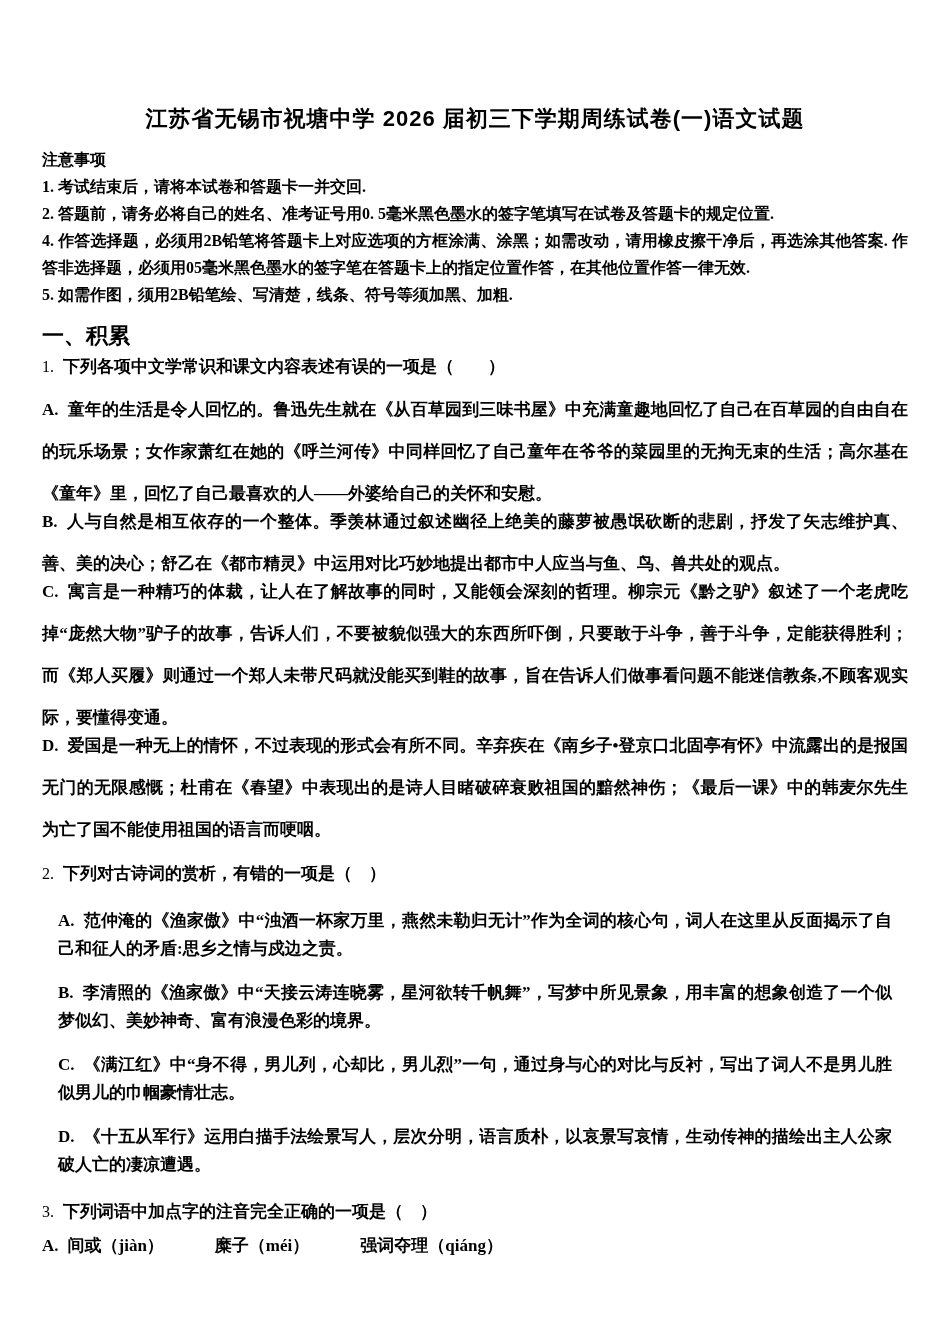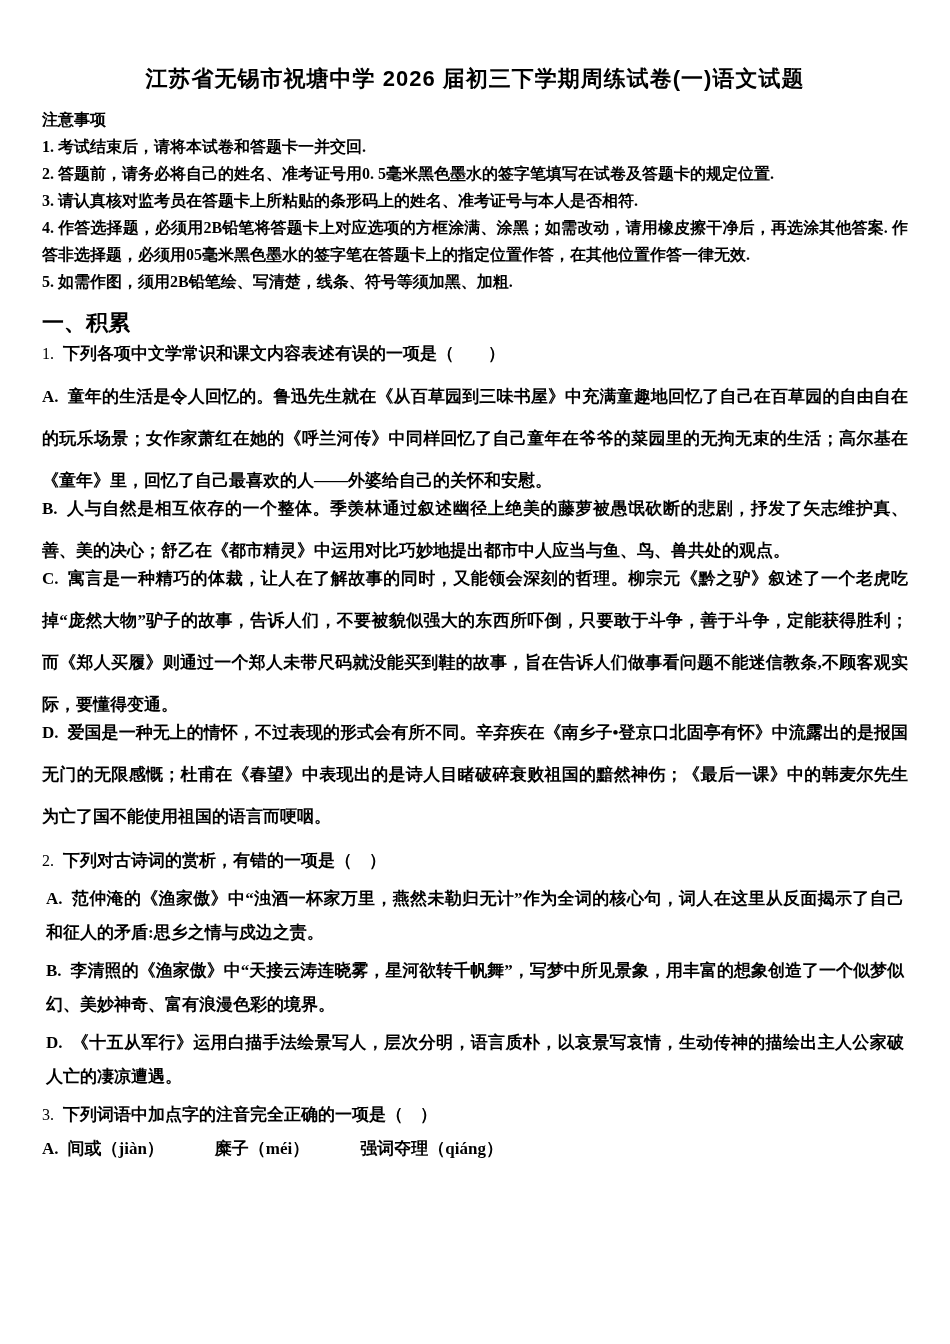--- a/index.html
+++ b/index.html
@@ -2,71 +2,71 @@
 <html><head>
 <meta charset="utf-8">
 <style>
   html,body{margin:0;padding:0;}
   body{
     width:950px;height:1344px;
     background:#ffffff;color:#000000;
     font-family:"Liberation Serif","DejaVu Serif",serif;
     overflow:hidden;
   }
-  .page{box-sizing:border-box;width:950px;height:1344px;padding:64px 42px 0 42px;}
+  .page{box-sizing:border-box;width:950px;height:1344px;padding:104px 42px 0 42px;}
   .title{
     font-family:"Liberation Sans","DejaVu Sans",sans-serif;
     font-size:22px;font-weight:700;text-align:center;
     margin:0;line-height:30px;letter-spacing:1px;
   }
   .notice{margin-top:12px;}
   .notice p{margin:0;font-size:16px;font-weight:700;line-height:27px;text-align:justify;font-family:Liberation Serif, serif;}
   .section-heading{margin:14px 0 0;font-size:22px;font-weight:700;line-height:27px;}
   .question{margin:0;}
   .stem{margin:0 0 4px;font-size:17px;font-weight:700;line-height:36px;}
   .qnum{font-weight:400;font-size:16px;margin-right:9px;}
   .olabel{margin-right:9px;}
   .option{font-size:17px;font-weight:700;text-align:justify;}
   .q1 .option{margin:0 0 -14px;line-height:42px;}
   .q1 .option:last-child{margin-bottom:0;}
   .q2 .stem{margin:6px 0 0;line-height:34px;}
-  .q2 .option{margin:4px;line-height:34px;}
+  .q2 .option{margin:16px;line-height:28px;}
   .q3 .stem{margin:0;line-height:34px;}
   .q3 .option{margin:0;line-height:34px;font-family:Liberation Serif, serif;}
 </style>
 </head>
 <body>
 
 <div class="page">
 
   <h1 class="title">江苏省无锡市祝塘中学 2026 届初三下学期周练试卷(一)语文试题</h1>
 
   <div class="notice">
     <p class="notice-heading">注意事项</p>
     <p>1. 考试结束后，请将本试卷和答题卡一并交回.</p>
     <p>2. 答题前，请务必将自己的姓名、准考证号用0. 5毫米黑色墨水的签字笔填写在试卷及答题卡的规定位置.</p>
-    <p>3. 请认真核对监考员在答题卡上所粘贴的条形码上的姓名、准考证号与本人是否相符.</p>
     <p>4. 作答选择题，必须用2B铅笔将答题卡上对应选项的方框涂满、涂黑；如需改动，请用橡皮擦干净后，再选涂其他答案. 作答非选择题，必须用05毫米黑色墨水的签字笔在答题卡上的指定位置作答，在其他位置作答一律无效.</p>
     <p>5. 如需作图，须用2B铅笔绘、写清楚，线条、符号等须加黑、加粗.</p>
   </div>
 
   <p class="section-heading">一、积累</p>
 
   <div class="question q1">
     <p class="stem"><span class="qnum">1.</span><span>下列各项中文学常识和课文内容表述有误的一项是（　　）</span></p>
     <p class="option"><span class="olabel">A.</span><span>童年的生活是令人回忆的。鲁迅先生就在《从百草园到三味书屋》中充满童趣地回忆了自己在百草园的自由自在的玩乐场景；女作家萧红在她的《呼兰河传》中同样回忆了自己童年在爷爷的菜园里的无拘无束的生活；高尔基在《童年》里，回忆了自己最喜欢的人——外婆给自己的关怀和安慰。</span></p>
     <p class="option"><span class="olabel">B.</span><span>人与自然是相互依存的一个整体。季羡林通过叙述幽径上绝美的藤萝被愚氓砍断的悲剧，抒发了矢志维护真、善、美的决心；舒乙在《都市精灵》中运用对比巧妙地提出都市中人应当与鱼、鸟、兽共处的观点。</span></p>
     <p class="option"><span class="olabel">C.</span><span>寓言是一种精巧的体裁，让人在了解故事的同时，又能领会深刻的哲理。柳宗元《黔之驴》叙述了一个老虎吃掉“庞然大物”驴子的故事，告诉人们，不要被貌似强大的东西所吓倒，只要敢于斗争，善于斗争，定能获得胜利；而《郑人买履》则通过一个郑人未带尺码就没能买到鞋的故事，旨在告诉人们做事看问题不能迷信教条,不顾客观实际，要懂得变通。</span></p>
     <p class="option"><span class="olabel">D.</span><span>爱国是一种无上的情怀，不过表现的形式会有所不同。辛弃疾在《南乡子•登京口北固亭有怀》中流露出的是报国无门的无限感慨；杜甫在《春望》中表现出的是诗人目睹破碎衰败祖国的黯然神伤；《最后一课》中的韩麦尔先生为亡了国不能使用祖国的语言而哽咽。</span></p>
   </div>
 
   <div class="question q2">
     <p class="stem"><span class="qnum">2.</span><span>下列对古诗词的赏析，有错的一项是（　）</span></p>
     <p class="option"><span class="olabel">A.</span><span>范仲淹的《渔家傲》中“浊酒一杯家万里，燕然未勒归无计”作为全词的核心句，词人在这里从反面揭示了自己和征人的矛盾:思乡之情与戍边之责。</span></p>
     <p class="option"><span class="olabel">B.</span><span>李清照的《渔家傲》中“天接云涛连晓雾，星河欲转千帆舞”，写梦中所见景象，用丰富的想象创造了一个似梦似幻、美妙神奇、富有浪漫色彩的境界。</span></p>
+    <p class="option"><span class="olabel">C.</span><span>《满江红》中“身不得，男儿列，心却比，男儿烈”一句，通过身与心的对比与反衬，写出了词人不是男儿胜似男儿的巾帼豪情壮志。</span></p>
     <p class="option"><span class="olabel">D.</span><span>《十五从军行》运用白描手法绘景写人，层次分明，语言质朴，以哀景写哀情，生动传神的描绘出主人公家破人亡的凄凉遭遇。</span></p>
   </div>
 
   <div class="question q3">
     <p class="stem"><span class="qnum">3.</span><span>下列词语中加点字的注音完全正确的一项是（　）</span></p>
     <p class="option"><span class="olabel">A.</span><span>间或（jiàn）　　　糜子（méi）　　　强词夺理（qiáng）</span></p>
   </div>
 
 </div>
 

